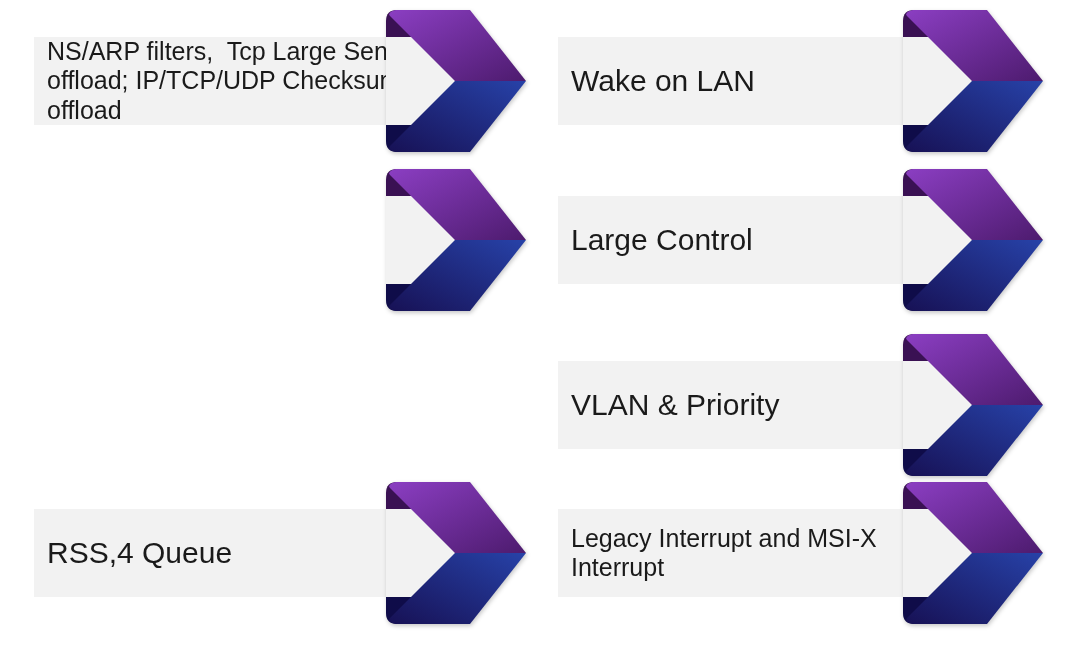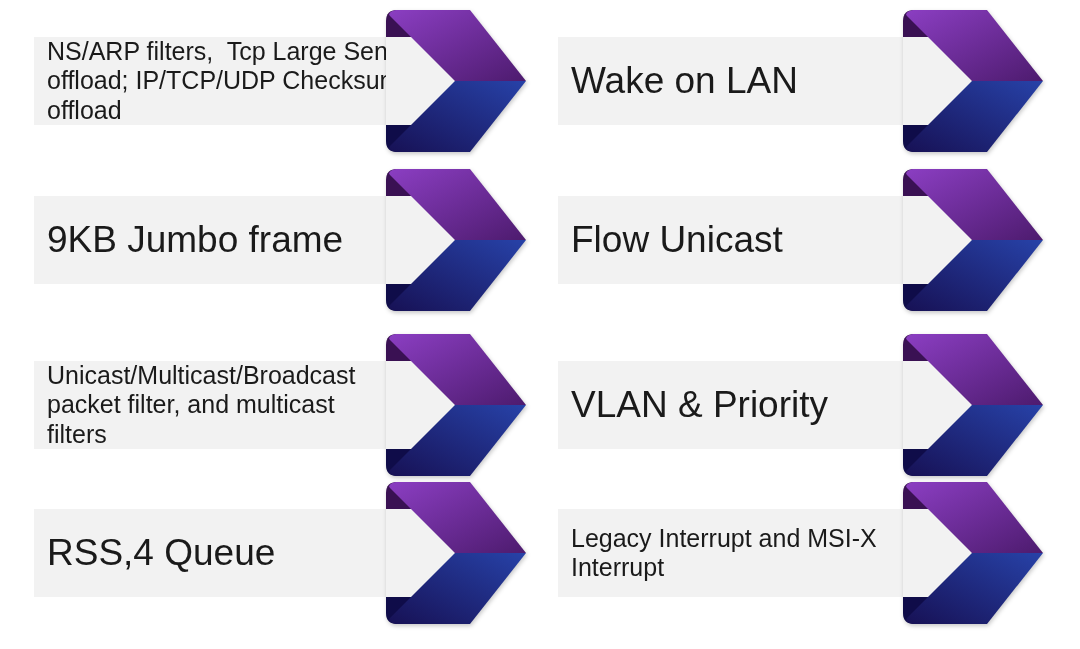--- a/index.html
+++ b/index.html
@@ -33,21 +33,21 @@
     align-items: center;
     box-sizing: border-box;
     padding-left: 13px;
   }
   .col-left  .bar { width: 373px; }  
   .col-right .bar { width: 366px; }
 
   .label {
     white-space: pre-wrap;
     color: var(--text-color, #1a1a1a);
-    font-size: 37px;
+    font-size: 30px;
     line-height: 1.12;
     letter-spacing: 0px;
   }
   .label.small {
     font-size: 25px;
     line-height: 1.18;
   }
 
   .arrow {
     position: absolute;
@@ -93,38 +93,25 @@
       <span class="label small">NS/ARP filters,  Tcp Large Send
 offload; IP/TCP/UDP Checksum
 offload</span>
     </div>
     <svg class="arrow" viewBox="0 0 140 142">
         <use href="#arrowShape"></use>
       </svg>
   </div>
 
   <div class="feature col-left row-1">
-    <div class="bar">
-      <span class="label">9KB Jumbo frame</span>
-    </div>
     <svg class="arrow" viewBox="0 0 140 142">
         <use href="#arrowShape"></use>
       </svg>
   </div>
 
-  <div class="feature col-left row-2">
-    <div class="bar">
-      <span class="label small">Unicast/Multicast/Broadcast
-packet filter, and multicast
-filters</span>
-    </div>
-    <svg class="arrow" viewBox="0 0 140 142">
-        <use href="#arrowShape"></use>
-      </svg>
-  </div>
 
   <div class="feature col-left row-3">
     <div class="bar">
       <span class="label">RSS,4 Queue</span>
     </div>
     <svg class="arrow" viewBox="0 0 140 142">
         <use href="#arrowShape"></use>
       </svg>
   </div>
 
@@ -132,21 +119,21 @@
     <div class="bar">
       <span class="label">Wake on LAN</span>
     </div>
     <svg class="arrow" viewBox="0 0 140 142">
         <use href="#arrowShape"></use>
       </svg>
   </div>
 
   <div class="feature col-right row-1">
     <div class="bar">
-      <span class="label">Flow Unicast</span>
+      <span class="label">Large Control</span>
     </div>
     <svg class="arrow" viewBox="0 0 140 142">
         <use href="#arrowShape"></use>
       </svg>
   </div>
 
   <div class="feature col-right row-3">
     <div class="bar">
       <span class="label small">Legacy Interrupt and MSI-X
 Interrupt</span>

